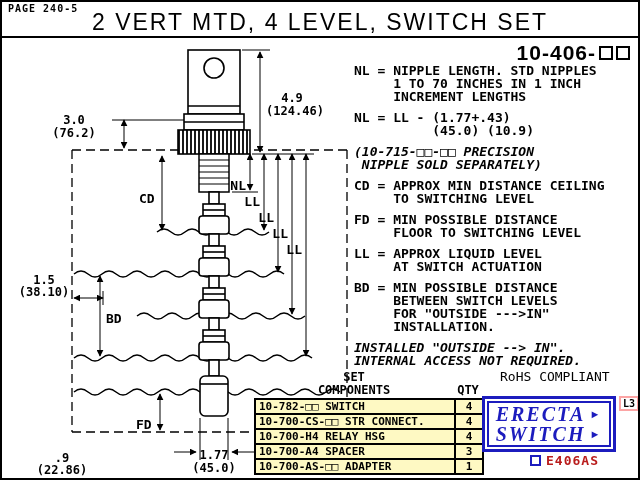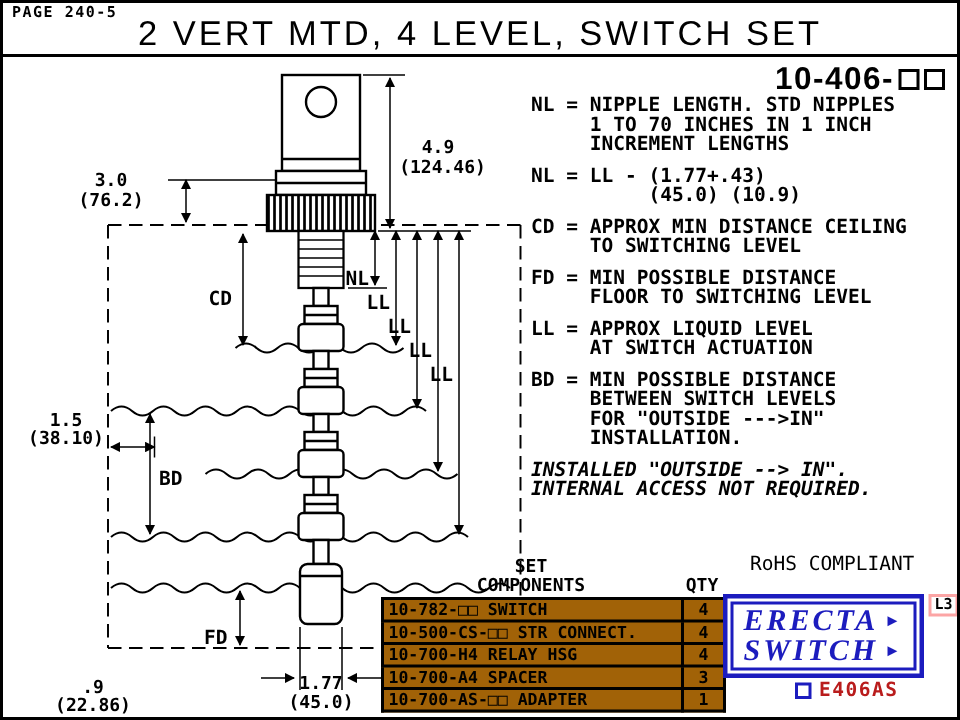--- a/index.html
+++ b/index.html
@@ -21,21 +21,21 @@
   .note.italic{font-style:italic}
   .rohs{position:absolute;left:498px;top:367px;font-weight:normal;font-size:13px;z-index:3}
 
   svg.drawing{position:absolute;left:0;top:36px}
 
   .tbl-header{position:absolute;left:252px;top:369px;width:228px;display:flex;z-index:2;
         font-weight:bold;font-size:12px;line-height:13px}
   .tbl-header .hc{width:200px;text-align:center}
   .tbl-header .hq{width:28px;text-align:center;align-self:flex-end}
   table.components{position:absolute;left:252px;top:396px;z-index:2;border-collapse:collapse;
-        background:#a16207;font-weight:bold;font-size:11px;font-family:"DejaVu Sans Mono",monospace}
+        background:#fef9c3;font-weight:bold;font-size:11px;font-family:"DejaVu Sans Mono",monospace}
   table.components td{border:2px solid #000;height:12px;padding:0 3px;white-space:nowrap}
   td.part{width:200px}
   td.qty{width:28px;text-align:center}
 
   .logo{position:absolute;left:480px;top:394px;width:134px;height:56px;border:3px solid #1c1cbe;
         padding:2px;background:#fff;z-index:2}
   .logo-inner{border:2px solid #1c1cbe;height:100%;display:flex;flex-direction:column;
         justify-content:center;align-items:center}
   .logo-line{font-family:"Liberation Serif",serif;font-style:italic;font-weight:bold;
         font-size:20px;line-height:20px;letter-spacing:2px;color:#1c1cbe;display:flex;
@@ -170,20 +170,22 @@
       <text x="60" y="472" text-anchor="middle">(22.86)</text>
     </g>
   </svg>
 
   <div class="notes">
     <div class="note">NL = NIPPLE LENGTH. STD NIPPLES
      1 TO 70 INCHES IN 1 INCH
      INCREMENT LENGTHS</div>
     <div class="note">NL = LL - (1.77+.43)
           (45.0) (10.9)</div>
+    <div class="note italic">(10-715-□□-□□ PRECISION
+ NIPPLE SOLD SEPARATELY)</div>
     <div class="note">CD = APPROX MIN DISTANCE CEILING
      TO SWITCHING LEVEL</div>
     <div class="note">FD = MIN POSSIBLE DISTANCE
      FLOOR TO SWITCHING LEVEL</div>
     <div class="note">LL = APPROX LIQUID LEVEL
      AT SWITCH ACTUATION</div>
     <div class="note">BD = MIN POSSIBLE DISTANCE
      BETWEEN SWITCH LEVELS
      FOR "OUTSIDE ---&gt;IN"
      INSTALLATION.</div>
@@ -196,21 +198,21 @@
     <div class="hc"><span>SET</span><br><span>COMPONENTS</span></div>
     <div class="hq">QTY</div>
   </div>
   <table class="components">
     <tbody>
       <tr>
         <td class="part">10-782-□□ SWITCH</td>
         <td class="qty">4</td>
       </tr>
       <tr>
-        <td class="part">10-500-CS-□□ STR CONNECT.</td>
+        <td class="part">10-700-CS-□□ STR CONNECT.</td>
         <td class="qty">4</td>
       </tr>
       <tr>
         <td class="part">10-700-H4 RELAY HSG</td>
         <td class="qty">4</td>
       </tr>
       <tr>
         <td class="part">10-700-A4 SPACER</td>
         <td class="qty">3</td>
       </tr>

